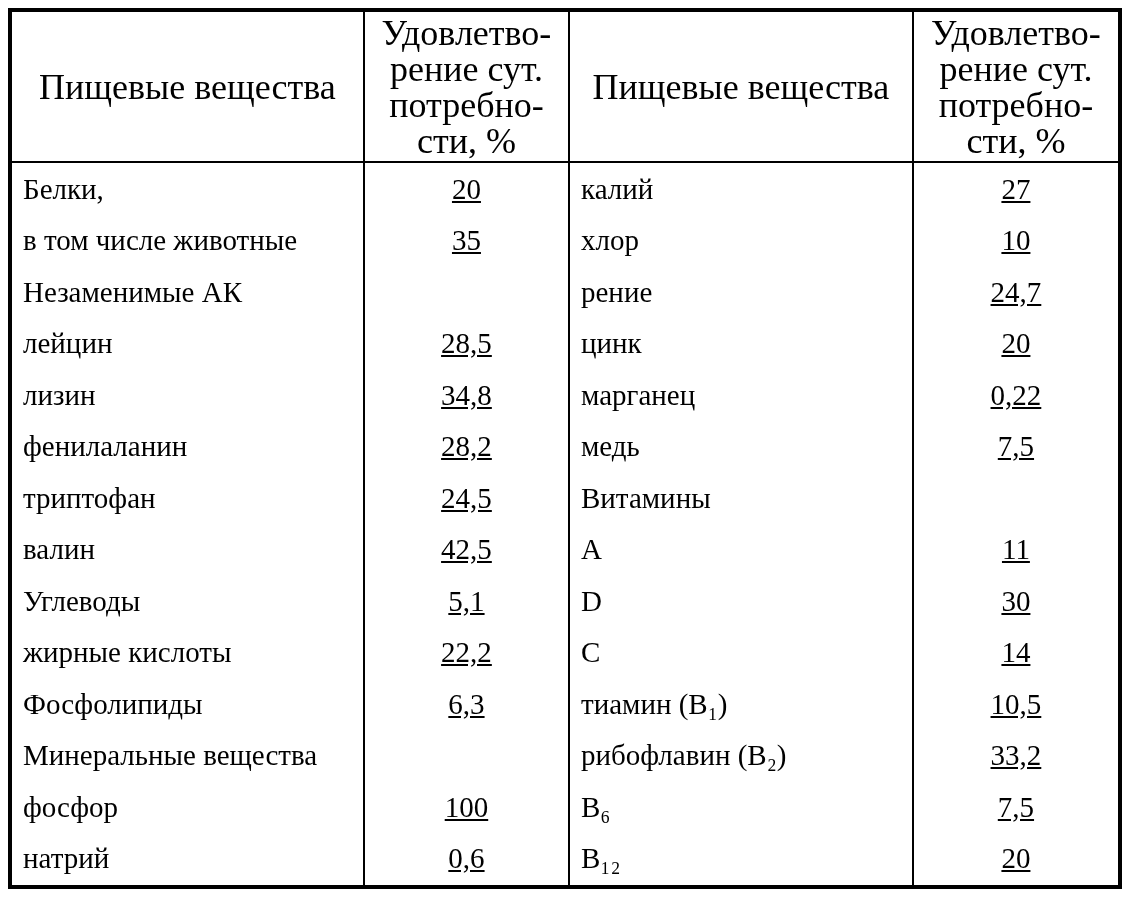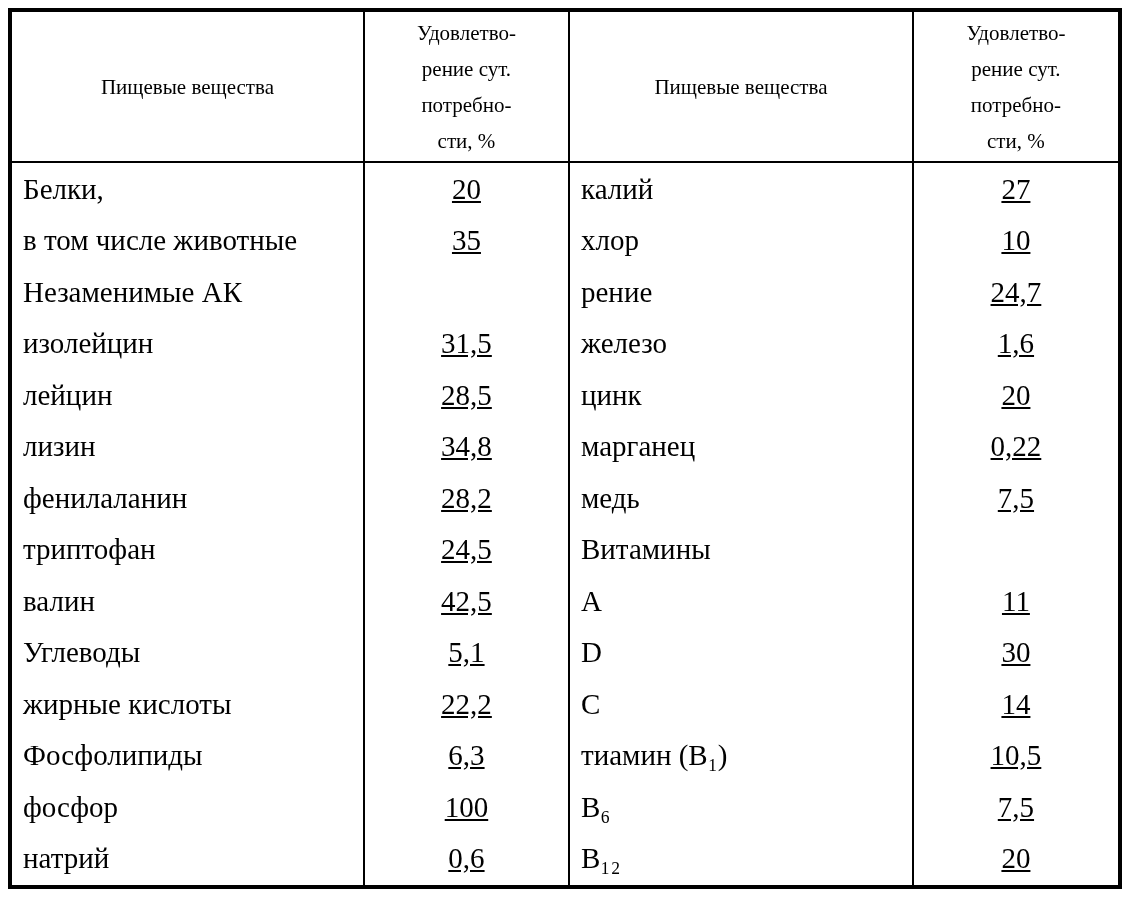--- a/index.html
+++ b/index.html
@@ -29,21 +29,21 @@
     border: 4px solid #000000;
     background: #ffffff;
   }
   col.col-name-l  { width: 352px; }
   col.col-value-l { width: 204px; }
   col.col-name-r  { width: 342px; }
   col.col-value-r { width: 206px; }
 
   th {
     font-weight: normal;
-    font-size: 21px;
+    font-size: 36px;
     line-height: 36px;
     text-align: center;
     vertical-align: middle;
     white-space: pre-line;
     height: 145px;
     border-bottom: 2px solid #000000;
     padding: 2px 4px;
   }
   td {
     font-size: 29px;
@@ -97,26 +97,20 @@
           <td class="cell-name bl">хлор</td>
           <td class="cell-value bl">10</td>
         </tr>
         <tr class="data-row">
           <td class="cell-name">Незаменимые АК</td>
           <td class="cell-value bl"></td>
           <td class="cell-name bl">рение</td>
           <td class="cell-value bl">24,7</td>
         </tr>
         <tr class="data-row">
-          <td class="cell-name">изолейцин</td>
-          <td class="cell-value bl">31,5</td>
-          <td class="cell-name bl">железо</td>
-          <td class="cell-value bl">1,6</td>
-        </tr>
-        <tr class="data-row">
           <td class="cell-name">лейцин</td>
           <td class="cell-value bl">28,5</td>
           <td class="cell-name bl">цинк</td>
           <td class="cell-value bl">20</td>
         </tr>
         <tr class="data-row">
           <td class="cell-name">лизин</td>
           <td class="cell-value bl">34,8</td>
           <td class="cell-name bl">марганец</td>
           <td class="cell-value bl">0,22</td>
@@ -151,20 +145,26 @@
           <td class="cell-name bl">C</td>
           <td class="cell-value bl">14</td>
         </tr>
         <tr class="data-row">
           <td class="cell-name">Фосфолипиды</td>
           <td class="cell-value bl">6,3</td>
           <td class="cell-name bl">тиамин (B₁)</td>
           <td class="cell-value bl">10,5</td>
         </tr>
         <tr class="data-row">
+          <td class="cell-name">Минеральные вещества</td>
+          <td class="cell-value bl"></td>
+          <td class="cell-name bl">рибофлавин (B₂)</td>
+          <td class="cell-value bl">33,2</td>
+        </tr>
+        <tr class="data-row">
           <td class="cell-name">фосфор</td>
           <td class="cell-value bl">100</td>
           <td class="cell-name bl">B₆</td>
           <td class="cell-value bl">7,5</td>
         </tr>
         <tr class="data-row">
           <td class="cell-name">натрий</td>
           <td class="cell-value bl">0,6</td>
           <td class="cell-name bl">B₁₂</td>
           <td class="cell-value bl">20</td>

